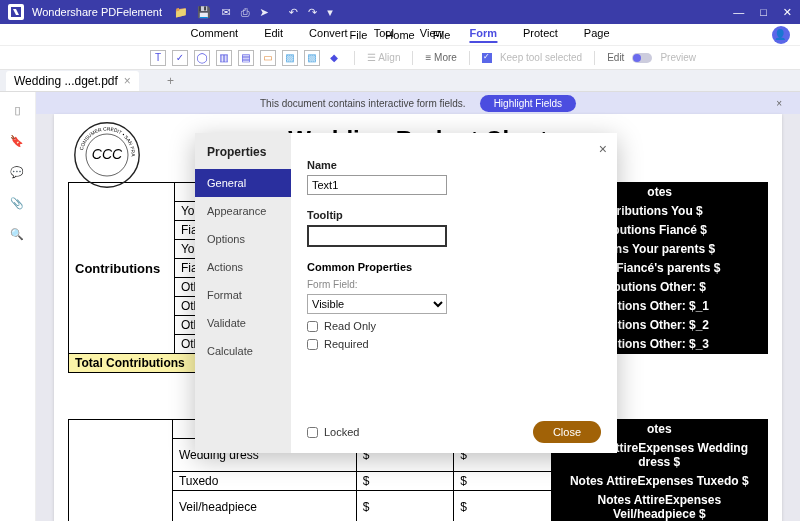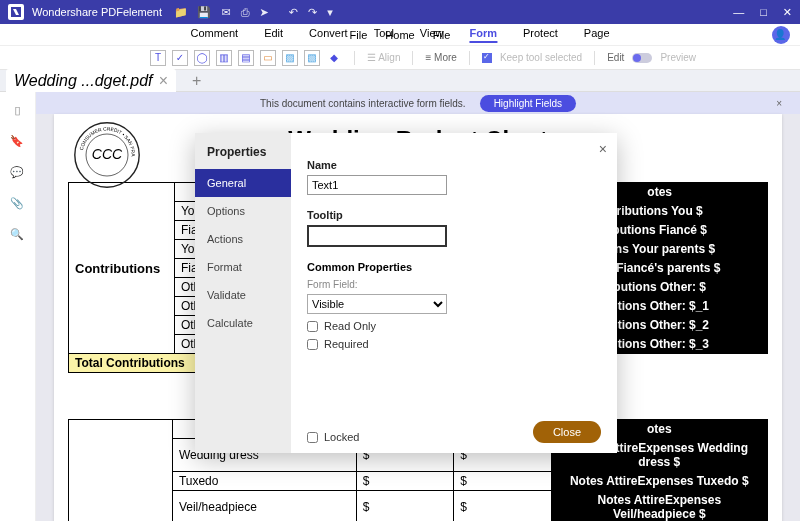--- a/index.html
+++ b/index.html
@@ -27,21 +27,21 @@
 .toolbar .tool-icons span { width:16px; height:16px; display:inline-flex; align-items:center; justify-content:center; border:1px solid transparent;}
 .toolbar .tool-icons span.boxed { border:1px solid #bbb; }
 .toolbar .sep { width:1px; height:14px; background:#ddd; margin:0 4px;}
 .toolbar .muted { color:#bbb; }
 .toolbar .chk { width:10px; height:10px; border:1px solid #5a67e8; background:#5a67e8; display:inline-block; position:relative;}
 .toolbar .chk::after{content:"✓"; color:#fff; font-size:8px; position:absolute; top:-2px; left:0;}
 .toolbar .toggle { width:20px; height:10px; border-radius:5px; background:#ccd; display:inline-block; position:relative;}
 .toolbar .toggle::after{content:""; width:8px;height:8px;border-radius:50%;background:#6a6aee;position:absolute;left:1px;top:1px;}
 
 
-.tabstrip { height: 22px; background: #eef0f5; display: flex; align-items: center; padding: 0 6px; gap: 12px; font-size: 16px; border-bottom:1px solid #ddd;font-style:italic;}
+.tabstrip { height: 22px; background: #eef0f5; display: flex; align-items: center; padding: 0 6px; gap: 24px; font-size: 12px; border-bottom:1px solid #ddd;}
 .tabstrip .tab { background: #fff; padding: 3px 8px; border-radius: 3px 3px 0 0; display:flex; gap:6px; align-items:center;}
 .tabstrip .tab .x { color:#999; }
 .tabstrip .plus { color:#888; padding:0 4px; }
 
 
 .workspace { position: absolute; top: 92px; left: 0; right: 0; bottom: 0; display: flex; }
 .leftrail { width: 36px; background: #fff; border-right: 1px solid #eee; display: flex; flex-direction: column; align-items: center; gap: 18px; padding-top: 12px; color: #888; }
 .leftrail span { cursor:pointer; }
 .canvas { flex: 1; background: #e8e8ef; position: relative; overflow: hidden; }
 
@@ -72,21 +72,21 @@
 .dialog .main { flex:1; padding:26px 16px 10px 16px; position:relative;}
 .dialog .close { position:absolute; right:10px; top:8px; color:#666; cursor:pointer; font-size:14px;}
 .dialog label.fl { display:block; font-weight:bold; margin-bottom:4px; color:#222;}
 .dialog input.tx { width:140px; height:20px; border:1px solid #999; padding:0 4px; font-size:11px;}
 .dialog .tooltip-box { width:140px; height:22px; border:2px solid #333;}
 .dialog .sect { font-weight:bold; margin:14px 0 6px 0;}
 .dialog .subl { color:#888; font-size:10px; margin-bottom:4px;}
 .dialog select { width:140px; height:20px; border:1px solid #aaa; font-size:11px; background:#fff;}
 .dialog .cb { display:flex; align-items:center; gap:6px; margin-top:6px; color:#333;}
 .dialog .cb input { width:11px; height:11px;}
-.dialog .footer { position:absolute; bottom:10px; left:16px; right:16px; display:flex; align-items:flex-end;}
+.dialog .footer { position:absolute; bottom:10px; left:16px; right:16px; display:flex; align-items:center;}
 .dialog .footer .cb { margin:0;}
 .dialog .closebtn { margin-left:auto; background:#a16207; color:#fff; border:none; padding:5px 20px; border-radius:11px; font-size:11px; cursor:pointer;}
 </style>
 </head>
 <body>
 
 <div class="titlebar">
   <span class="logo">
       <svg viewBox="0 0 10 10">
         <rect width="10" height="10" fill="#3a3ca8"></rect>
@@ -291,20 +291,21 @@
       </tbody>
         </table>
     </div>
   </div>
 </div>
 
 <div class="dialog">
   <div class="side">
     <div class="title">Properties</div>
     <div class="item active">General</div>
+    <div class="item">Appearance</div>
     <div class="item">Options</div>
     <div class="item">Actions</div>
     <div class="item">Format</div>
     <div class="item">Validate</div>
     <div class="item">Calculate</div>
   </div>
   <div class="main">
     <span class="close">×</span>
     <label class="fl">Name</label>
     <input class="tx" value="Text1" style="">

